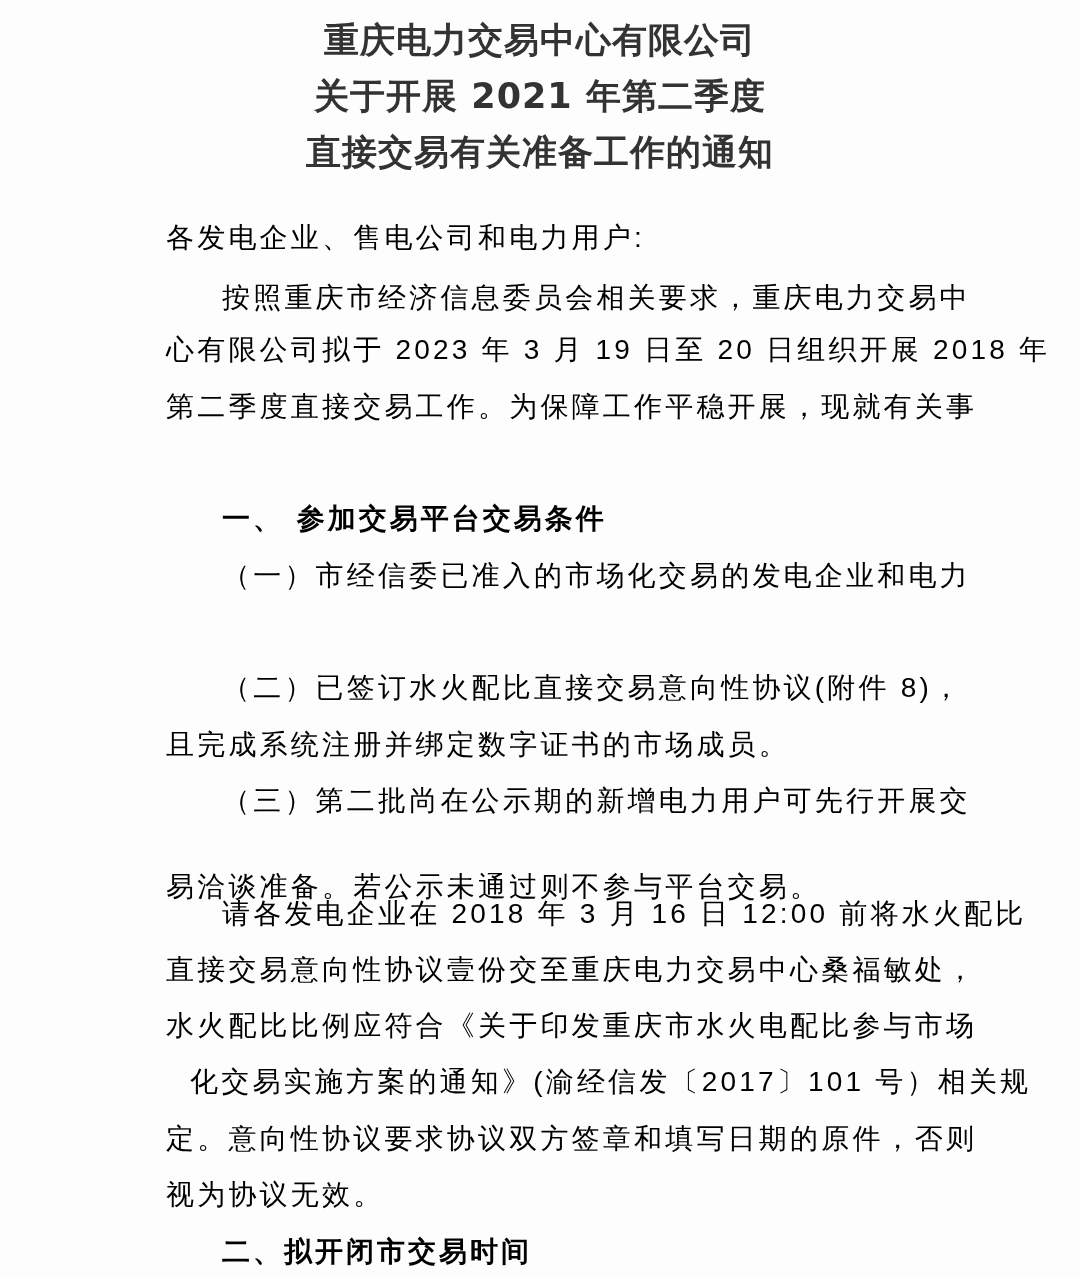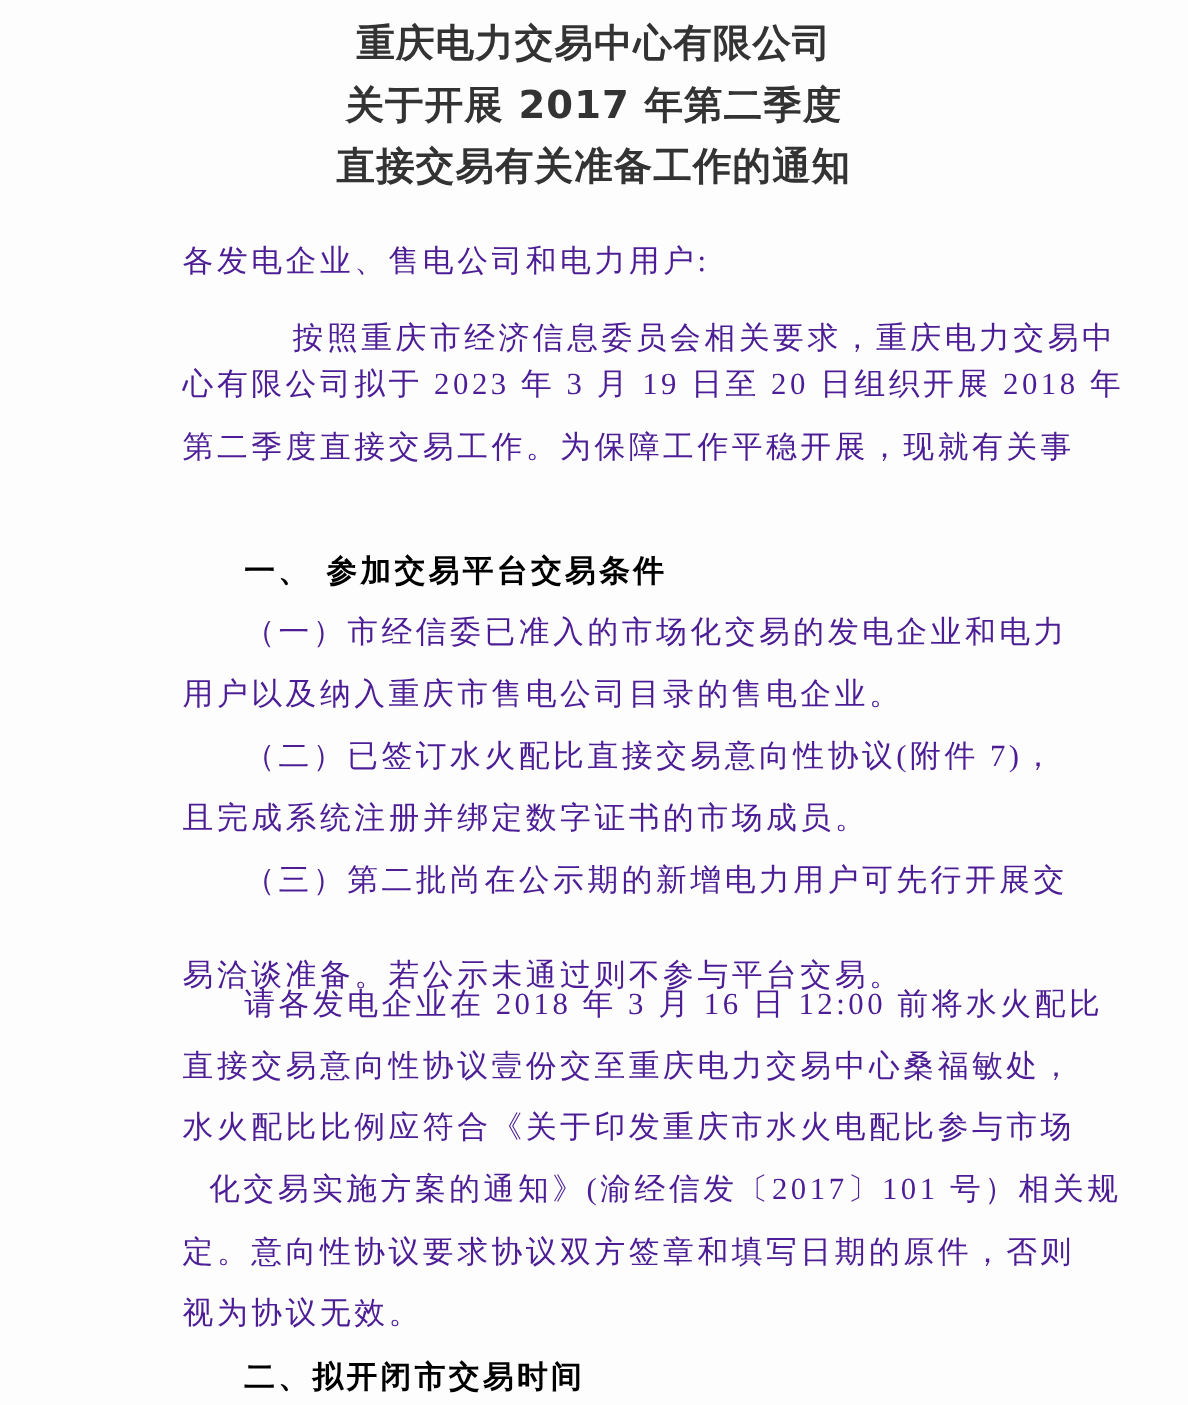--- a/index.html
+++ b/index.html
@@ -31,24 +31,24 @@
       font-weight: bold;
       font-size: 35px;
       line-height: 44px;
       color: #333333;
       letter-spacing: 1px;
     }
     .line {
       position: absolute;
       left: 166px;
       width: 760px;
-      font-family: Liberation Serif, serif;
+      font-family: Liberation Sans, sans-serif;
       font-size: 28px;
       line-height: 40px;
-      color: #4c1d95;
+      color: #000000;
       white-space: nowrap;
       letter-spacing: 3.2px;
     }
     .indent { left: 222px; }
     .heading {
       font-family: "DejaVu Sans", "Liberation Sans", sans-serif;
       font-weight: bold;
       letter-spacing: 3px;
       color: #000000;
     }
@@ -58,35 +58,34 @@
       width: 750px;
     }
     .justify.indent { width: 694px; }
   </style>
 </head>
 <body>
 
 <div class="page">
 
   <div class="title-line" style="top:18px;">重庆电力交易中心有限公司</div>
-  <div class="title-line" style="top:74px;">关于开展 2017 年第二季度</div>
+  <div class="title-line" style="top:74px;">关于开展 2021 年第二季度</div>
   <div class="title-line" style="top:130px;">直接交易有关准备工作的通知</div>
 
   <div class="line" style="top:218px;">各发电企业、售电公司和电力用户:</div>
 
-  <div class="line indent justify" style="top:288px;margin-left:44px;">按照重庆市经济信息委员会相关要求，重庆电力交易中</div>
+  <div class="line indent justify" style="top:278px;">按照重庆市经济信息委员会相关要求，重庆电力交易中</div>
   <div class="line justify" style="top:330px;">心有限公司拟于 2023 年 3 月 19 日至 20 日组织开展 2018 年</div>
   <div class="line justify" style="top:387px;">第二季度直接交易工作。为保障工作平稳开展，现就有关事</div>
 
   <div class="line indent heading" style="top:499px;">一、 参加交易平台交易条件</div>
 
   <div class="line indent justify" style="top:556px;">（一）市经信委已准入的市场化交易的发电企业和电力</div>
-  <div class="line" style="top:612px;">用户以及纳入重庆市售电公司目录的售电企业。</div>
 
-  <div class="line indent" style="top:668px;">（二）已签订水火配比直接交易意向性协议(附件  7)，</div>
+  <div class="line indent" style="top:668px;">（二）已签订水火配比直接交易意向性协议(附件  8)，</div>
   <div class="line" style="top:725px;">且完成系统注册并绑定数字证书的市场成员。</div>
 
   <div class="line indent justify" style="top:781px;">（三）第二批尚在公示期的新增电力用户可先行开展交</div>
   <div class="line" style="top:867px;">易洽谈准备。若公示未通过则不参与平台交易。</div>
 
   <div class="line indent justify" style="top:894px;">请各发电企业在 2018 年 3 月 16 日 12:00 前将水火配比</div>
   <div class="line justify" style="top:950px;">直接交易意向性协议壹份交至重庆电力交易中心桑福敏处，</div>
   <div class="line justify" style="top:1006px;">水火配比比例应符合《关于印发重庆市水火电配比参与市场</div>
   <div class="line justify" style="top:1062px;margin-left:24px;">化交易实施方案的通知》(渝经信发〔2017〕101 号）相关规</div>
   <div class="line justify" style="top:1119px;">定。意向性协议要求协议双方签章和填写日期的原件，否则</div>

